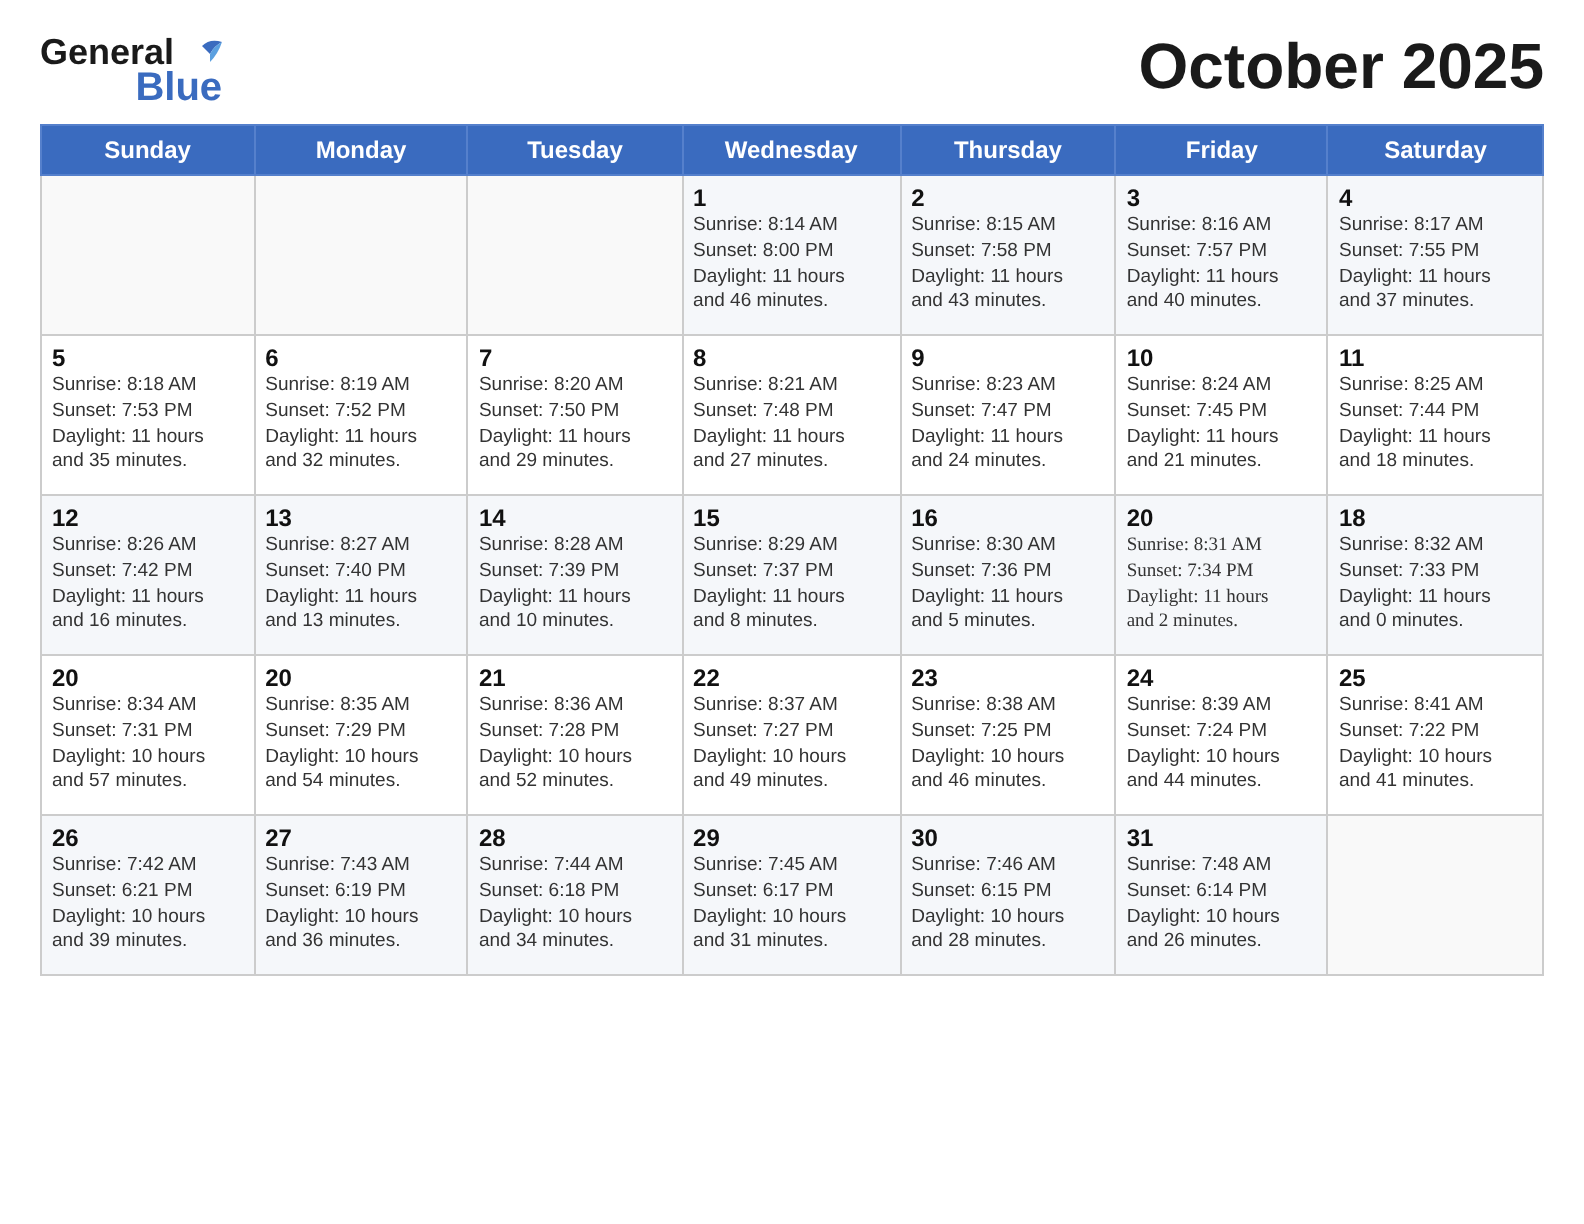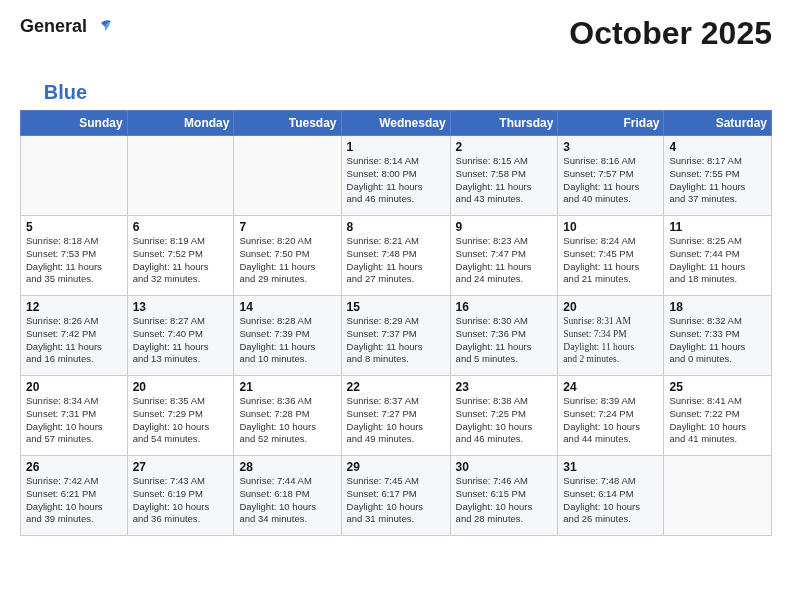--- a/index.html
+++ b/index.html
@@ -18,22 +18,21 @@
     }
     .header {
       display: flex;
       justify-content: space-between;
       align-items: flex-start;
       margin-bottom: 6px;
     }
     .logo {
       display: flex;
       flex-direction: column;
-      align-items: center;
-      gap: 48px;
+      align-items: flex-end;
     }
     .logo-line1 { display: flex; align-items: center; gap: 2px; }
     .title-block { text-align: right; }
     .month-title {
       font-size: 32px;
       font-weight: bold;
       color: #1a1a1a;
       line-height: 1.1;
     }
     .subtitle {
@@ -45,21 +44,21 @@
       width: 100%;
       border-collapse: collapse;
       margin-top: 6px;
     }
     .calendar th {
       background: #3a6bbf;
       color: #fff;
       font-size: 12px;
       font-weight: bold;
       padding: 5px 4px;
-      text-align: right;
+      text-align: center;
       border: 1px solid #5580cc;
     }
     .calendar td {
       border: 1px solid #ccc;
       vertical-align: top;
       padding: 4px 5px;
       width: 113px;
       min-height: 80px;
       height: 80px;
       font-size: 10px;

